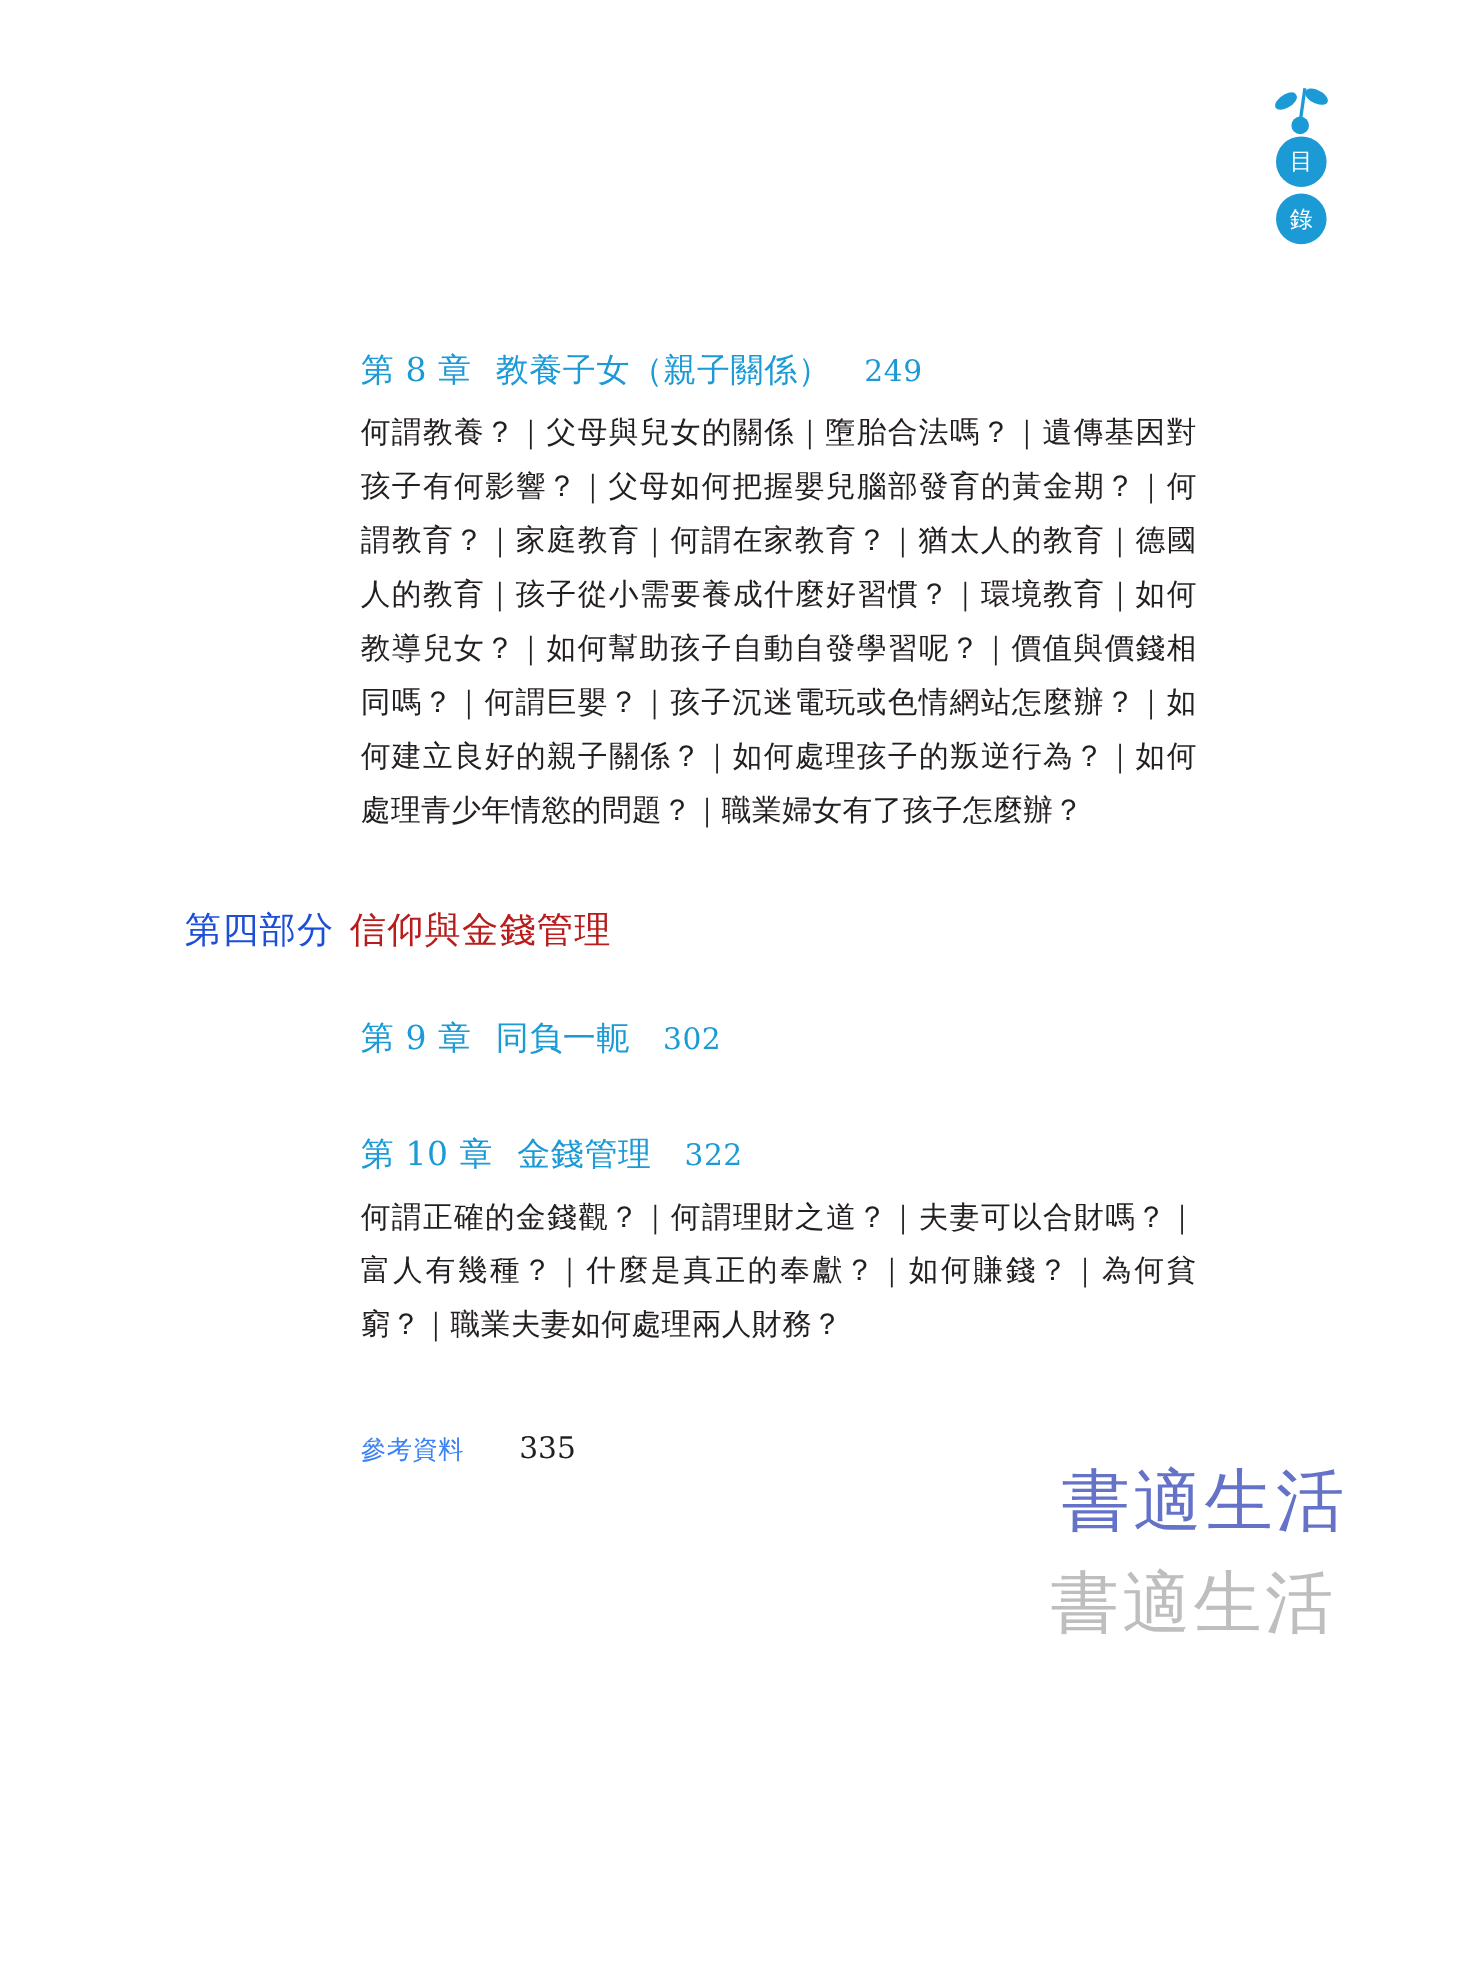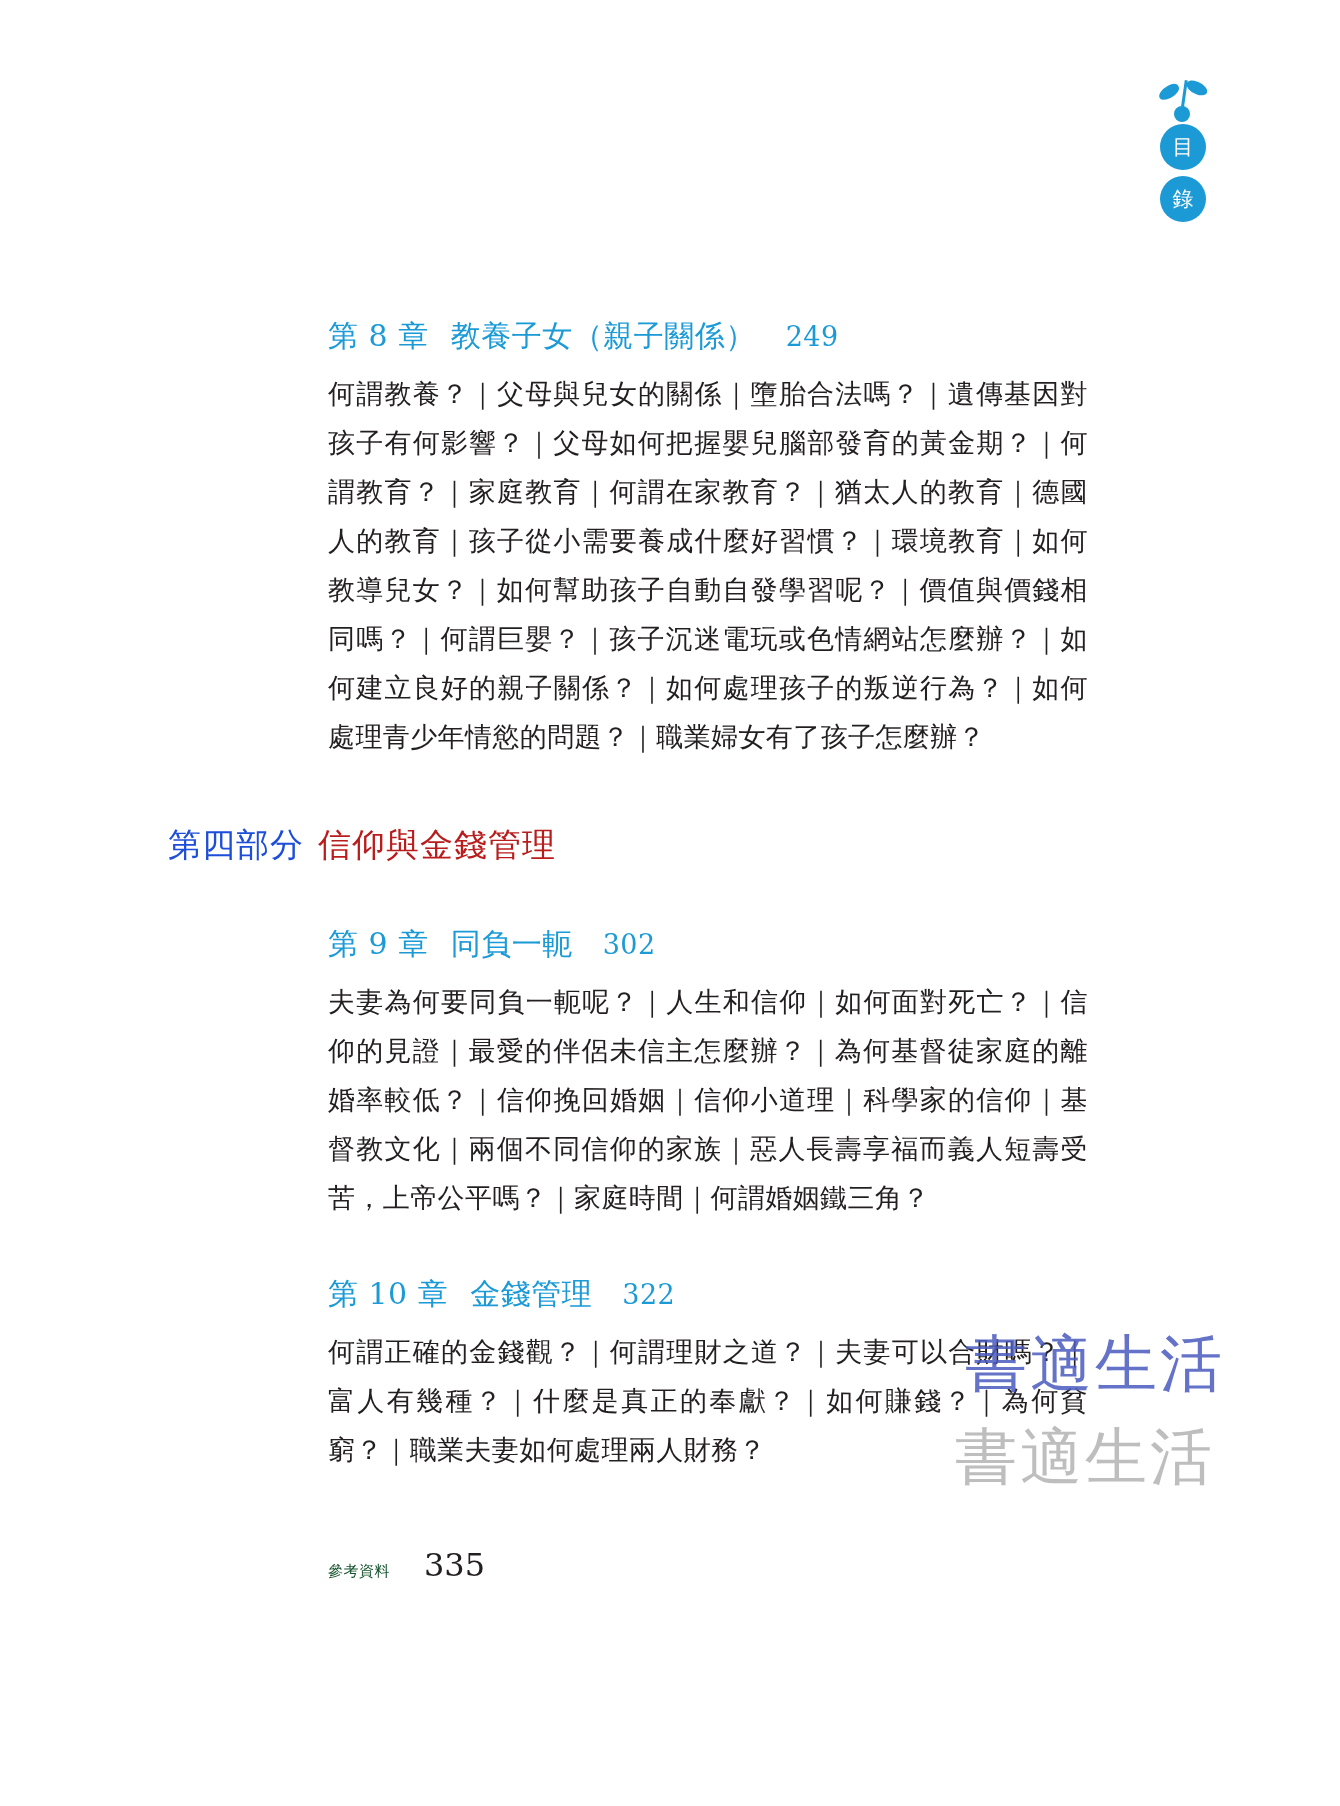--- a/index.html
+++ b/index.html
@@ -141,29 +141,29 @@
     letter-spacing: 1px;
   }
   .gap-md { height: 52px; }
 
   .appendix {
     margin-left: 160px;
     margin-top: 72px;
     white-space: nowrap;
   }
   .appendix .ap-label {
-    color: #14532d;
-    font-size: 15px;
+    color: #3b82f6;
+    font-size: 23px;
     letter-spacing: 0.5px;
     text-align: right;
   }
   .appendix .ap-page {
     color: #231f20;
-    font-size: 32px;
-    margin-left: 34px;
+    font-size: 27px;
+    margin-left: 50px;
     font-family: "DejaVu Serif", "Liberation Serif", serif;
   }
 
   
   .wm {
     position: absolute;
     font-family: "DejaVu Serif", "Liberation Serif", serif;
     white-space: nowrap;
     pointer-events: none;
   }
@@ -208,21 +208,20 @@
     </div>
 
     <div class="part-head">
       <span class="part-label">第四部分</span><span class="part-title">信仰與金錢管理</span>
     </div>
 
     <div class="chapter-block">
       <div class="chapter-head">
         <span class="ch-no">第 9 章</span><span class="ch-title">同負一軛</span><span class="ch-page">302</span>
       </div>
-      <div class="chapter-body">夫妻為何要同負一軛呢？｜人生和信仰｜如何面對死亡？｜信仰的見證｜最愛的伴侶未信主怎麼辦？｜為何基督徒家庭的離婚率較低？｜信仰挽回婚姻｜信仰小道理｜科學家的信仰｜基督教文化｜兩個不同信仰的家族｜惡人長壽享福而義人短壽受苦，上帝公平嗎？｜家庭時間｜何謂婚姻鐵三角？</div>
     </div>
 
     <div class="gap-md"></div>
 
     <div class="chapter-block">
       <div class="chapter-head">
         <span class="ch-no">第 10 章</span><span class="ch-title">金錢管理</span><span class="ch-page">322</span>
       </div>
       <div class="chapter-body">何謂正確的金錢觀？｜何謂理財之道？｜夫妻可以合財嗎？｜富人有幾種？｜什麼是真正的奉獻？｜如何賺錢？｜為何貧窮？｜職業夫妻如何處理兩人財務？</div>
     </div>

